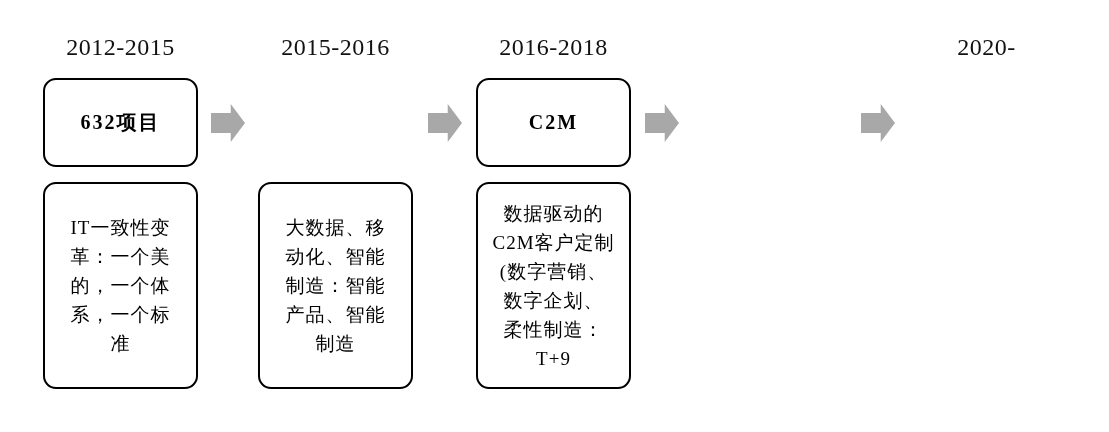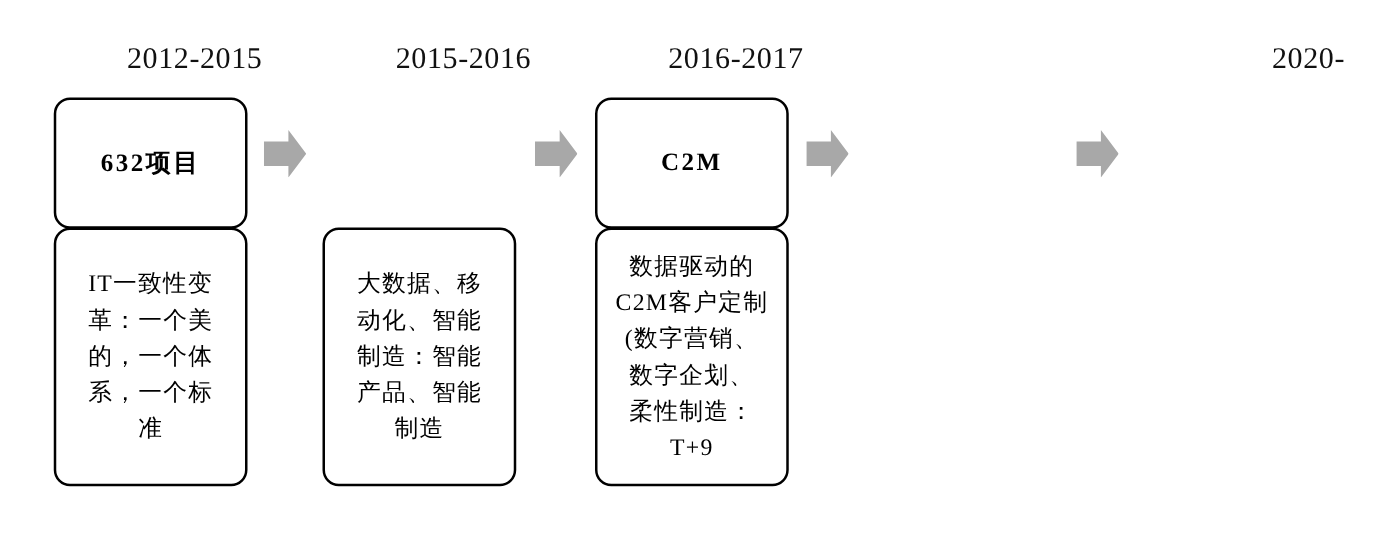--- a/index.html
+++ b/index.html
@@ -20,32 +20,32 @@
     position: absolute;
     top: 0;
     width: 155px;
     height: 432px;
   }
   .year {
     position: absolute;
     top: 34px;
     left: -12px;
     right: -12px;
-    text-align: right;
+    text-align: center;
     font-size: 24px;
     letter-spacing: 0.5px;
     color: #111111;
     white-space: nowrap;
   }
   .title-box {
     position: absolute;
     top: 78px;
     left: 0;
     right: 0;
-    height: 105px;
+    height: 89px;
     box-sizing: border-box;
     border: 2.5px solid #000000;
     border-radius: 13px;
     background: #ffffff;
     display: flex;
     align-items: center;
     justify-content: center;
     font-size: 20px;
     font-weight: bold;
     letter-spacing: 2px;
@@ -102,21 +102,21 @@
     <div class="desc-box">大数据、移
 动化、智能
 制造：智能
 产品、智能
 制造</div>
   </div>
 
   <div class="arrow" style="left:428px"></div>
 
   <div class="col" style="left:476px">
-    <div class="year">2016-2017</div>
+    <div class="year">2016-2018</div>
     <div class="title-box">C2M</div>
     <div class="desc-box">数据驱动的
 C2M客户定制
 (数字营销、
 数字企划、
 柔性制造：
 T+9</div>
   </div>
 
   <div class="arrow" style="left:645px"></div>

